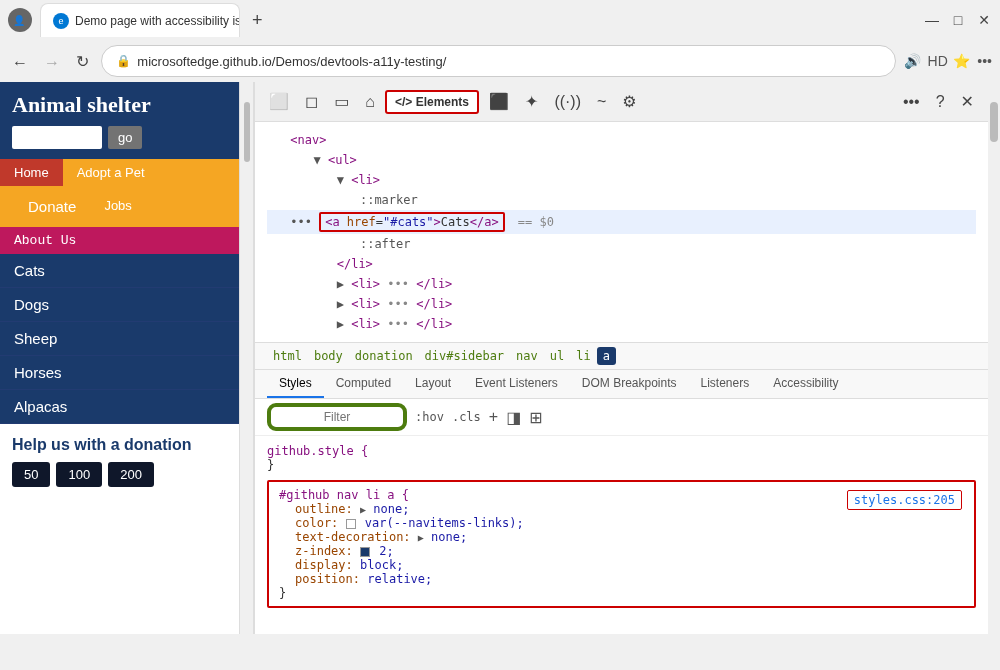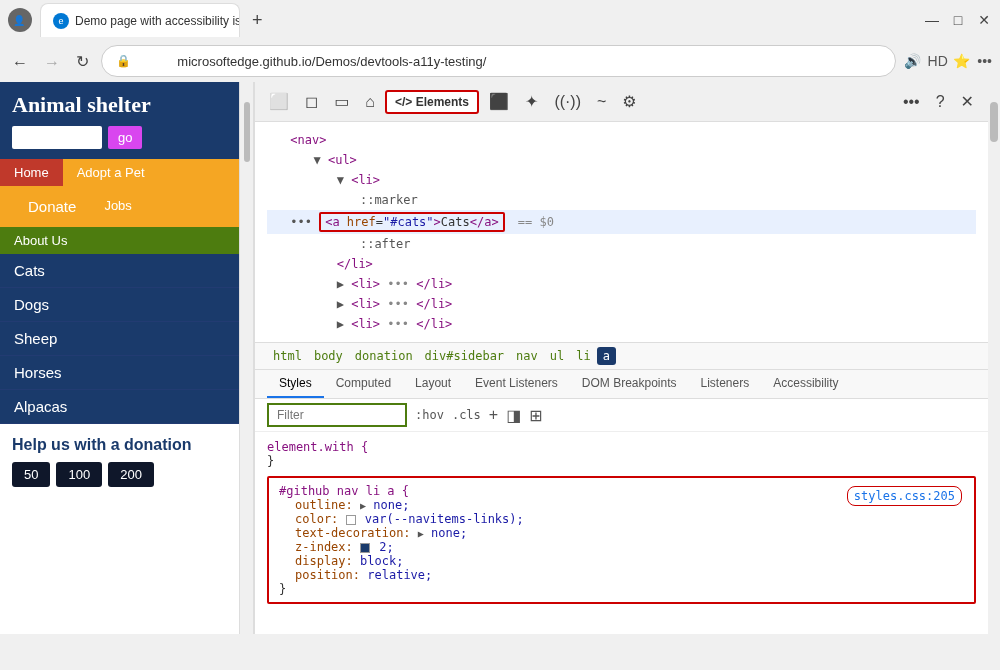--- a/index.html
+++ b/index.html
@@ -32,21 +32,21 @@
       display: flex; align-items: center; padding: 4px 8px; gap: 8px;
       background: #f0f0f0; height: 42px;
     }
     .nav-btn { font-size: 16px; color: #444; cursor: pointer; padding: 4px; }
     .address-input {
       flex: 1; display: flex; align-items: center; background: #fff;
       border: 1px solid #ccc; border-radius: 20px; padding: 4px 14px; gap: 6px;
       height: 32px; font-size: 13px; color: #333;
     }
     .address-icon { color: #666; font-size: 12px; }
-    .address-text { flex: 1; font-size: 13px; margin-left: 40px; }
+    .address-text { flex: 1; font-size: 13px; }
     .address-actions { display: flex; gap: 6px; align-items: center; }
     .addr-icon-btn { font-size: 14px; color: #555; cursor: pointer; }
 
     
     .main-area {
       display: flex; height: calc(670px - 118px);
     }
 
     
     .webpage {
@@ -58,21 +58,21 @@
     }
     .page-title { color: #fff; font-size: 22px; font-weight: bold; font-family: Georgia, serif; }
     .search-row {
       display: flex; align-items: center; gap: 6px; margin-top: 8px;
     }
     .search-input-box {
       background: #fff; border: none; padding: 4px 8px; font-size: 13px;
       width: 90px; border-radius: 2px;
     }
     .go-btn {
-      background: #d946ef; color: #fff; border: none; padding: 4px 10px;
+      background: #737373; color: #fff; border: none; padding: 4px 10px;
       font-size: 13px; cursor: pointer; border-radius: 2px;
     }
     .nav-menu { display: flex; flex-wrap: wrap; background: #f5a623; }
     .nav-item {
       color: #fff; font-size: 13px; padding: 6px 14px; cursor: pointer;
       white-space: nowrap;
     }
     .nav-item.home { background: #c0392b; }
     .nav-item.adopt { background: #f5a623; }
 
@@ -153,22 +153,22 @@
       padding: 6px 12px; font-size: 12px; color: #555; cursor: pointer;
       border-bottom: 2px solid transparent;
     }
     .styles-tab.active { color: #000; border-bottom: 2px solid #1a73e8; }
 
     .filter-bar {
       display: flex; align-items: center; padding: 4px 12px; gap: 8px;
       border-bottom: 1px solid #eee; flex-shrink: 0;
     }
     .filter-input {
-      border: 2px solid #4d7c0f; padding: 3px 8px; font-size: 12px;
-      width: 140px; border-radius: 0;
+      border: 4px solid #4d7c0f; padding: 3px 8px; font-size: 12px;
+      width: 140px; border-radius: 9px; text-align: center;
     }
     .filter-pseudo { font-family: monospace; font-size: 12px; color: #555; cursor: pointer; }
     .filter-cls { font-family: monospace; font-size: 12px; color: #555; cursor: pointer; }
     .filter-icon-btn { font-size: 16px; color: #555; cursor: pointer; }
 
     .styles-panel {
       flex: 1; overflow-y: auto; padding: 8px 12px; font-family: monospace;
       font-size: 12px; position: relative;
     }
     .style-block { margin-bottom: 8px; }
@@ -178,21 +178,21 @@
     .style-val { color: #1a1aa6; }
     .style-arrow { color: #555; font-size: 10px; }
 
     .highlight-block {
       border: 2px solid #c00; border-radius: 2px; padding: 6px 10px;
       background: #fff; position: relative;
     }
     .styles-link {
       position: absolute; right: 12px; top: 8px; color: #1a73e8;
       font-size: 12px; font-family: monospace; text-decoration: none;
-      border: 1px solid #c00; padding: 2px 6px; border-radius: 8px;
+      border: 1px solid #c00; padding: 2px 6px; border-radius: 2px;
     }
     .color-swatch { display: inline-block; width: 10px; height: 10px; border: 1px solid #999; vertical-align: middle; margin-right: 2px; }
     .indent-swatch { display: inline-block; width: 10px; height: 10px; background: #1a3a6b; border: 1px solid #999; vertical-align: middle; margin-right: 2px; }
 
     
     .devtools-scroll {
       width: 12px; background: #f0f0f0; flex-shrink: 0;
     }
   </style>
 </head>
@@ -247,21 +247,21 @@
         <button class="go-btn">go</button>
       </div>
     </div>
     <div class="nav-menu">
       <span class="nav-item home">Home</span>
       <span class="nav-item adopt">Adopt a Pet</span>
       <span class="nav-item" style="background:#f5a623;width:100%;display:flex;gap:0;">
         <span style="color:#fff;font-size:15px;padding:6px 14px;cursor:pointer;">Donate</span>
         <span style="color:#fff;font-size:13px;padding:6px 14px;cursor:pointer;">Jobs</span>
       </span>
-      <span class="nav-item" style="background:#4d7c0f;width:100%;display:block;">About Us</span>
+      <span class="nav-item" style="background:#be185d;width:100%;display:block;font-family:Liberation Mono, monospace;">About Us</span>
     </div>
     <div class="sidebar-nav">
       <span class="sidebar-nav-item">Cats</span>
       <span class="sidebar-nav-item">Dogs</span>
       <span class="sidebar-nav-item">Sheep</span>
       <span class="sidebar-nav-item">Horses</span>
       <span class="sidebar-nav-item">Alpacas</span>
     </div>
     <div class="donation-section">
       <div class="donation-title">Help us with a donation</div>
@@ -401,21 +401,21 @@
       <span class="filter-cls">.cls</span>
       <span class="filter-icon-btn">+</span>
       <span class="filter-icon-btn">◨</span>
       <span class="filter-icon-btn">⊞</span>
     </div>
 
     <div class="styles-panel">
 
       <div class="style-block">
         <div>
-          <span class="style-selector">element.with {</span>
+          <span class="style-selector">github.style {</span>
         </div>
         <div>
           <span class="style-brace">}</span>
         </div>
       </div>
 
       <div class="style-block highlight-block">
         <a class="styles-link">styles.css:205</a>
         <div>
           <span class="style-selector">#github nav li a {</span>

